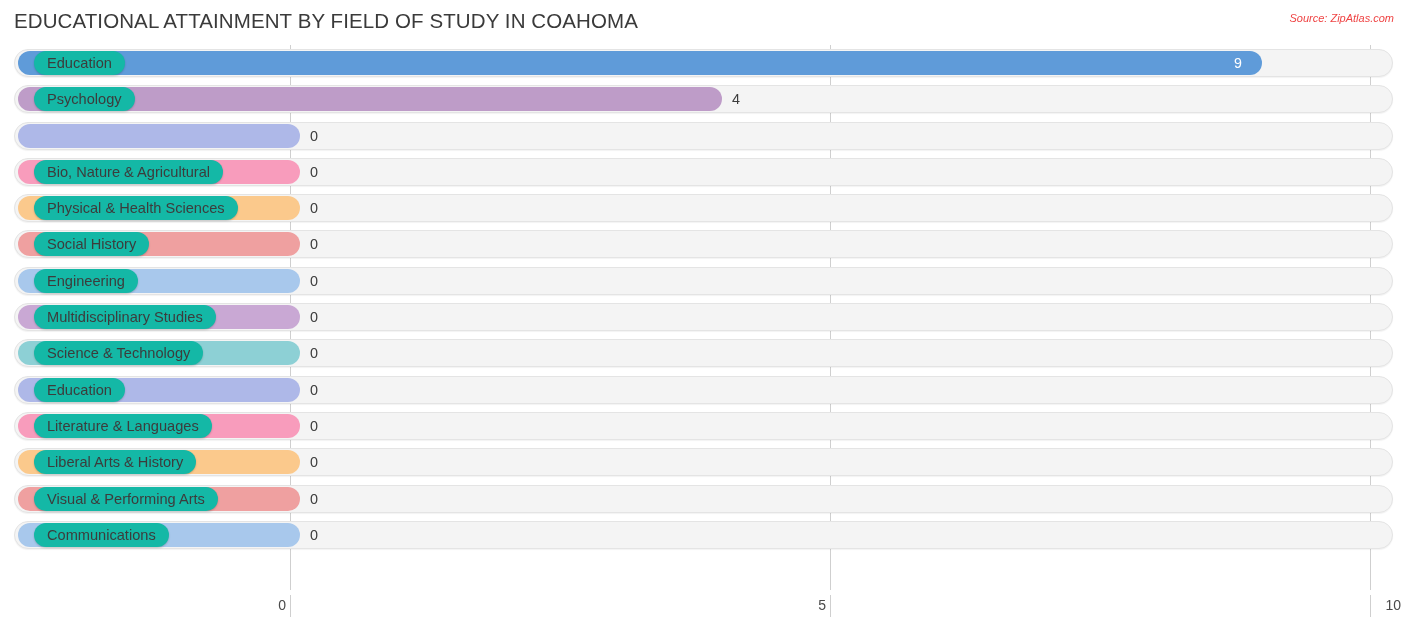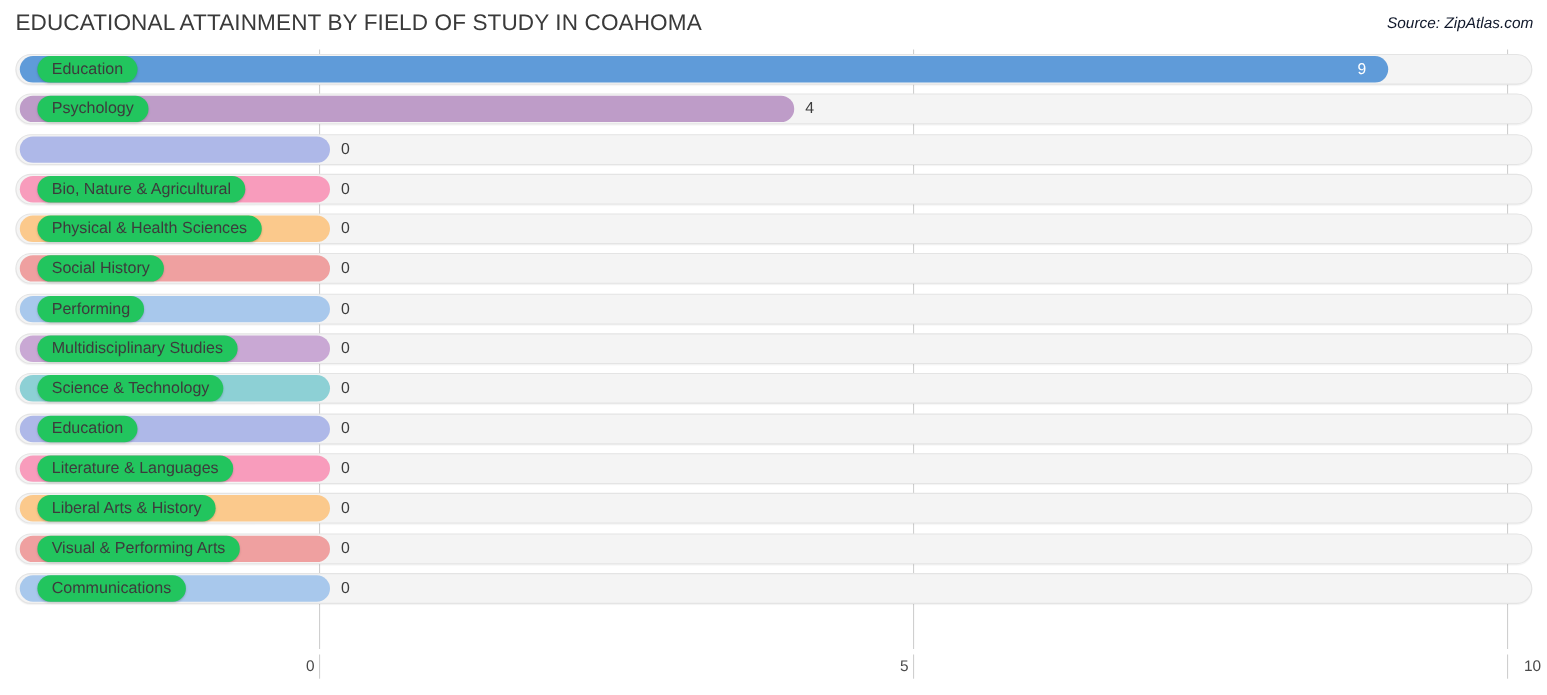--- a/index.html
+++ b/index.html
@@ -34,23 +34,23 @@
     font-size: 20.5px;
     color: #3a3a3a;
     letter-spacing: 0.1px;
     white-space: nowrap;
     font-weight: 400;
   }
   .source-note {
     position: absolute;
     right: 12px;
     top: 12px;
-    font-size: 14px;
+    font-size: 11px;
     font-style: italic;
-    color: #0f172a;
+    color: #ef4444;
     white-space: nowrap;
   }
 
   
   .plot {
     position: absolute;
     left: 0;
     top: 45px;
     width: 1406px;
     height: 550px;
@@ -106,21 +106,21 @@
     border-radius: 12px;
     box-sizing: border-box;
   }
 
   
   .label-pill {
     position: absolute;
     left: 34px;
     top: 6px;
     height: 24px;
-    background: #22c55e;
+    background: #14b8a6;
     border-radius: 12px;
     display: flex;
     align-items: center;
     padding: 0 13px;
     font-size: 14.6px;
     color: #3c3c3c;
     white-space: nowrap;
     box-shadow: 0 1px 2px rgba(0,0,0,0.20);
   }
 
@@ -213,21 +213,21 @@
         </div>
         <div class="row">
           <div class="track"></div>
           <div class="bar" style="width: 282px; background: rgb(239, 160, 160);"></div>
           <div class="label-pill">Social History</div>
           <div class="value-out" style="left: 310px;">0</div>
         </div>
         <div class="row">
           <div class="track"></div>
           <div class="bar" style="width: 282px; background: rgb(168, 200, 236);"></div>
-          <div class="label-pill">Performing</div>
+          <div class="label-pill">Engineering</div>
           <div class="value-out" style="left: 310px;">0</div>
         </div>
         <div class="row">
           <div class="track"></div>
           <div class="bar" style="width: 282px; background: rgb(201, 168, 212);"></div>
           <div class="label-pill">Multidisciplinary Studies</div>
           <div class="value-out" style="left: 310px;">0</div>
         </div>
         <div class="row">
           <div class="track"></div>

